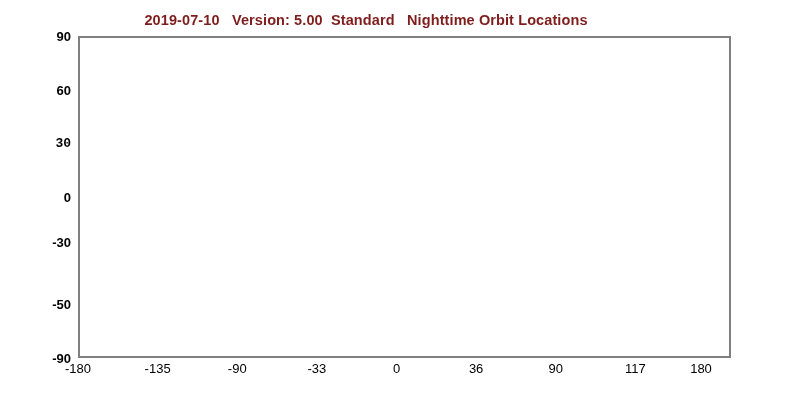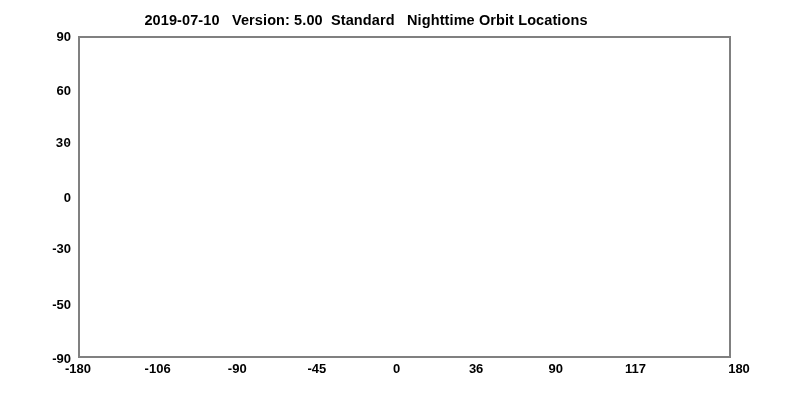--- a/index.html
+++ b/index.html
@@ -3,37 +3,37 @@
 <meta charset="utf-8">
 <style>
   html,body{margin:0;padding:0;}
   body{
     width:800px;height:400px;background:#ffffff;
     font-family:"Liberation Sans",sans-serif;
     overflow:hidden;position:relative;
   }
   #title{
     position:absolute;left:0;top:12px;width:732px;
-    text-align:center;font-size:14.5px;font-weight:bold;color:#000000;
+    text-align:center;font-size:14.5px;font-weight:bold;color:#7f1d1d;
     letter-spacing:0.1px;white-space:pre;
   }
   #plotwrap{position:absolute;left:78px;top:36px;width:653px;height:322px;}
   #plotframe{
     position:absolute;left:0;top:0;width:100%;height:100%;
     box-sizing:border-box;border:2px solid #808080;background:#ffffff;
   }
   #mapsvg{position:absolute;left:0;top:0;width:100%;height:100%;display:block;}
   .ytick{
     position:absolute;right:100%;margin-right:7px;
     font-size:13px;font-weight:bold;color:#000;
     transform:translateY(-50%);white-space:nowrap;line-height:1;
   }
   .xtick{
     position:absolute;top:100%;margin-top:4px;
-    font-size:13px;font-weight:bold;color:#000;
+    font-size:13px;font-weight:normal;color:#000;
     transform:translateX(-50%);white-space:nowrap;line-height:1;
   }
 </style>
 </head>
 <body>
 
 <div id="title">2019-07-10   Version: 5.00  Standard   Nighttime Orbit Locations</div>
 
 <div id="plotwrap">
   <svg id="mapsvg" viewBox="-180 -90 360 180" preserveAspectRatio="none">
@@ -125,28 +125,28 @@
         <polyline points="-86.89,81.80 -93.23,81.75 -99.43,81.61 -105.36,81.37 -110.92,81.05 -116.07,80.66 -120.77,80.19 -125.04,79.68 -128.89,79.11 -132.36,78.50 -135.48,77.85 -138.29,77.18 -140.82,76.48 -143.12,75.75 -145.19,75.01 -147.08,74.25 -148.81,73.48 -150.39,72.70 -151.84,71.91 -153.17,71.10 -154.41,70.29 -155.56,69.47 -156.62,68.65 -157.62,67.82 -158.55,66.98 -159.42,66.14 -160.24,65.30 -161.02,64.45 -161.75,63.60 -162.44,62.75 -163.09,61.89 -163.72,61.04 -164.31,60.18 -164.88,59.31 -165.42,58.45 -165.94,57.58 -166.44,56.72 -166.92,55.85 -167.38,54.98 -167.82,54.11 -168.25,53.23 -168.66,52.36 -169.06,51.48 -169.45,50.61 -169.82,49.73 -170.18,48.85 -170.54,47.98 -170.88,47.10 -171.21,46.22 -171.54,45.34 -171.86,44.46 -172.17,43.57 -172.47,42.69 -172.77,41.81 -173.06,40.93 -173.34,40.04 -173.62,39.16 -173.89,38.28 -174.16,37.39 -174.42,36.51 -174.68,35.62 -174.93,34.74 -175.18,33.85 -175.43,32.97 -175.67,32.08 -175.91,31.19 -176.14,30.31 -176.38,29.42 -176.61,28.53 -176.83,27.64 -177.06,26.76 -177.28,25.87 -177.50,24.98 -177.71,24.09 -177.93,23.21 -178.14,22.32 -178.35,21.43 -178.56,20.54 -178.77,19.65 -178.97,18.76 -179.18,17.87 -179.38,16.98 -179.58,16.09 -179.78,15.21 -179.98,14.32"></polyline>
         <polyline points="179.82,13.43 179.62,12.54 179.43,11.65 179.23,10.76 179.04,9.87 178.84,8.98 178.65,8.09 178.46,7.20 178.27,6.31 178.08,5.42 177.88,4.53 177.69,3.64 177.50,2.75 177.31,1.86 177.12,0.97 176.93,0.08 176.74,-0.81 176.55,-1.70 176.36,-2.59 176.17,-3.48 175.98,-4.37 175.79,-5.26 175.60,-6.15 175.41,-7.04 175.21,-7.93 175.02,-8.82 174.83,-9.71 174.63,-10.60 174.44,-11.49 174.24,-12.38 174.05,-13.27 173.85,-14.16 173.65,-15.05 173.45,-15.94 173.25,-16.83 173.05,-17.72 172.84,-18.60 172.64,-19.49 172.43,-20.38 172.22,-21.27 172.01,-22.16 171.80,-23.05 171.58,-23.94 171.37,-24.82 171.15,-25.71 170.93,-26.60 170.70,-27.49 170.48,-28.37 170.25,-29.26 170.02,-30.15 169.78,-31.04 169.54,-31.92 169.30,-32.81 169.06,-33.69 168.81,-34.58 168.55,-35.47 168.30,-36.35 168.03,-37.24 167.77,-38.12 167.50,-39.00 167.22,-39.89 166.94,-40.77 166.65,-41.65 166.35,-42.54 166.05,-43.42 165.74,-44.30 165.43,-45.18 165.10,-46.06 164.77,-46.94 164.43,-47.82 164.08,-48.70 163.72,-49.58 163.34,-50.45 162.96,-51.33 162.56,-52.20 162.15,-53.08 161.73,-53.95 161.29,-54.82 160.83,-55.69 160.36,-56.56 159.86,-57.43 159.35,-58.30 158.81,-59.16 158.25,-60.02 157.66,-60.88 157.04,-61.74 156.39,-62.60 155.70,-63.45 154.98,-64.30 154.21,-65.15 153.40,-65.99 152.54,-66.83 151.62,-67.67 150.64,-68.50 149.58,-69.33 148.45,-70.15 147.23,-70.96 145.91,-71.76 144.48,-72.56 142.93,-73.34 141.23,-74.12 139.37,-74.88 137.33,-75.62 135.08,-76.35 132.59,-77.06 129.83,-77.74 126.77,-78.39 123.37,-79.00 119.59,-79.58 115.39,-80.11 110.77,-80.58 105.70,-80.99 100.21,-81.32 94.34,-81.57 88.18,-81.73 81.85,-81.80 75.50,-81.77 69.27,-81.64 63.28,-81.42 57.65,-81.11 52.43,-80.73 47.64,-80.28 43.30,-79.77 39.38,-79.21 35.84,-78.61 32.66,-77.97 29.80,-77.30 27.22,-76.60 24.89,-75.88 22.78,-75.15 20.86,-74.39 19.10,-73.62 17.50,-72.84 16.03,-72.05 14.67,-71.25 13.42,-70.44 12.26,-69.62 11.18,-68.80 10.17,-67.97 9.23,-67.13 8.35,-66.29 7.52,-65.45 6.73,-64.60 6.00,-63.75 5.30,-62.90 4.63,-62.05 4.01,-61.19 3.41,-60.33 2.83,-59.47 2.29,-58.60 1.76,-57.74 1.26,-56.87 0.78,-56.00 0.32,-55.13 -0.13,-54.26 -0.56,-53.39 -0.97,-52.51 -1.37,-51.64 -1.76,-50.76 -2.14,-49.89 -2.50,-49.01 -2.86,-48.13 -3.20,-47.25 -3.54,-46.37 -3.87,-45.49 -4.19,-44.61 -4.50,-43.73 -4.80,-42.85 -5.10,-41.97 -5.39,-41.08 -5.67,-40.20 -5.95,-39.32 -6.23,-38.43 -6.49,-37.55 -6.76,-36.66 -7.02,-35.78"></polyline>
       </g>
     </svg>
   <div id="plotframe"></div>
   <div id="yticks">
       <div class="ytick" style="top: 0px;">90</div>
       <div class="ytick" style="top: 53.6667px;">60</div>
       <div class="ytick" style="top: 107.333px; font-family: Liberation Mono, monospace;">30</div>
       <div class="ytick" style="top: 161px;">0</div>
-      <div class="ytick" style="top: 212px; margin-left: 48px;">-30</div>
+      <div class="ytick" style="top: 206px; margin-left: 48px;">-30</div>
       <div class="ytick" style="top: 268.333px;">-50</div>
       <div class="ytick" style="top: 322px;">-90</div>
     </div>
   <div id="xticks">
       <div class="xtick" style="left: 0px;">-180</div>
-      <div class="xtick" style="left: 79.625px;">-106</div>
+      <div class="xtick" style="left: 79.625px;">-135</div>
       <div class="xtick" style="left: 159.25px;">-90</div>
-      <div class="xtick" style="left: 238.875px;">-45</div>
+      <div class="xtick" style="left: 238.875px;">-33</div>
       <div class="xtick" style="left: 318.5px;">0</div>
       <div class="xtick" style="left: 398.125px;">36</div>
       <div class="xtick" style="left: 477.75px;">90</div>
       <div class="xtick" style="left: 557.375px;">117</div>
-      <div class="xtick" style="left: 661px;">180</div>
+      <div class="xtick" style="left: 623px;">180</div>
     </div>
 </div>
 
 </body></html>

